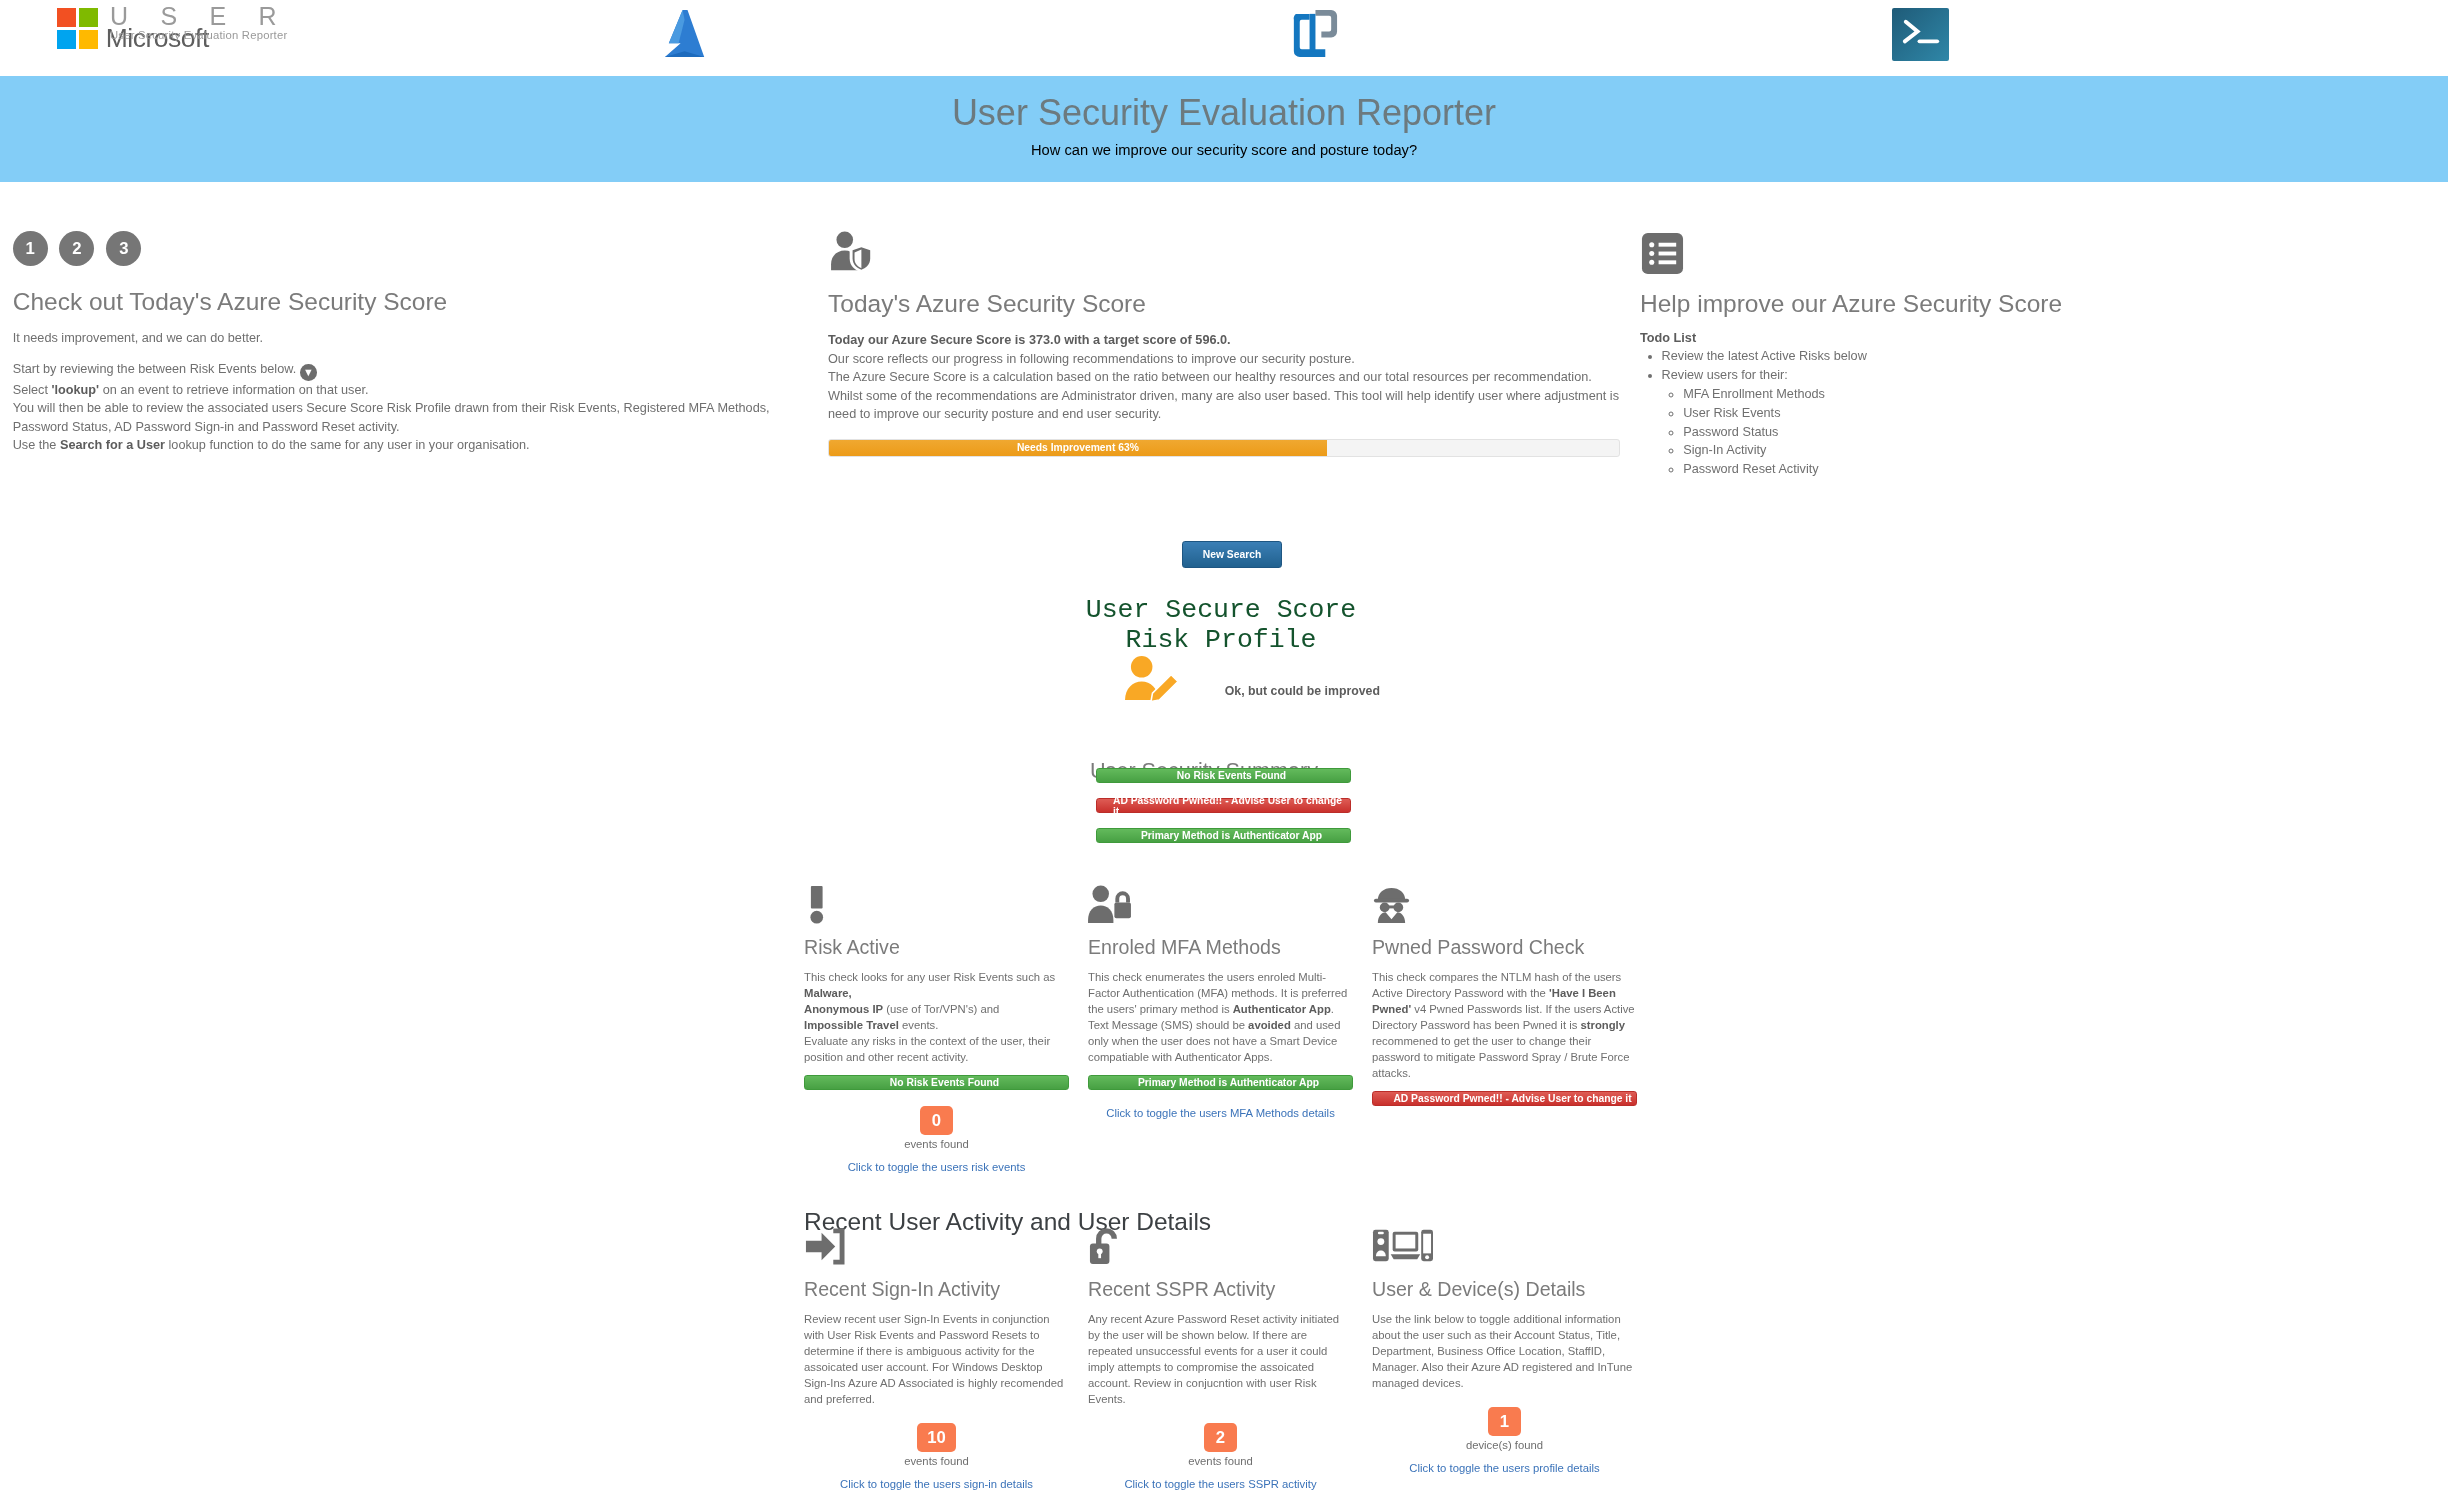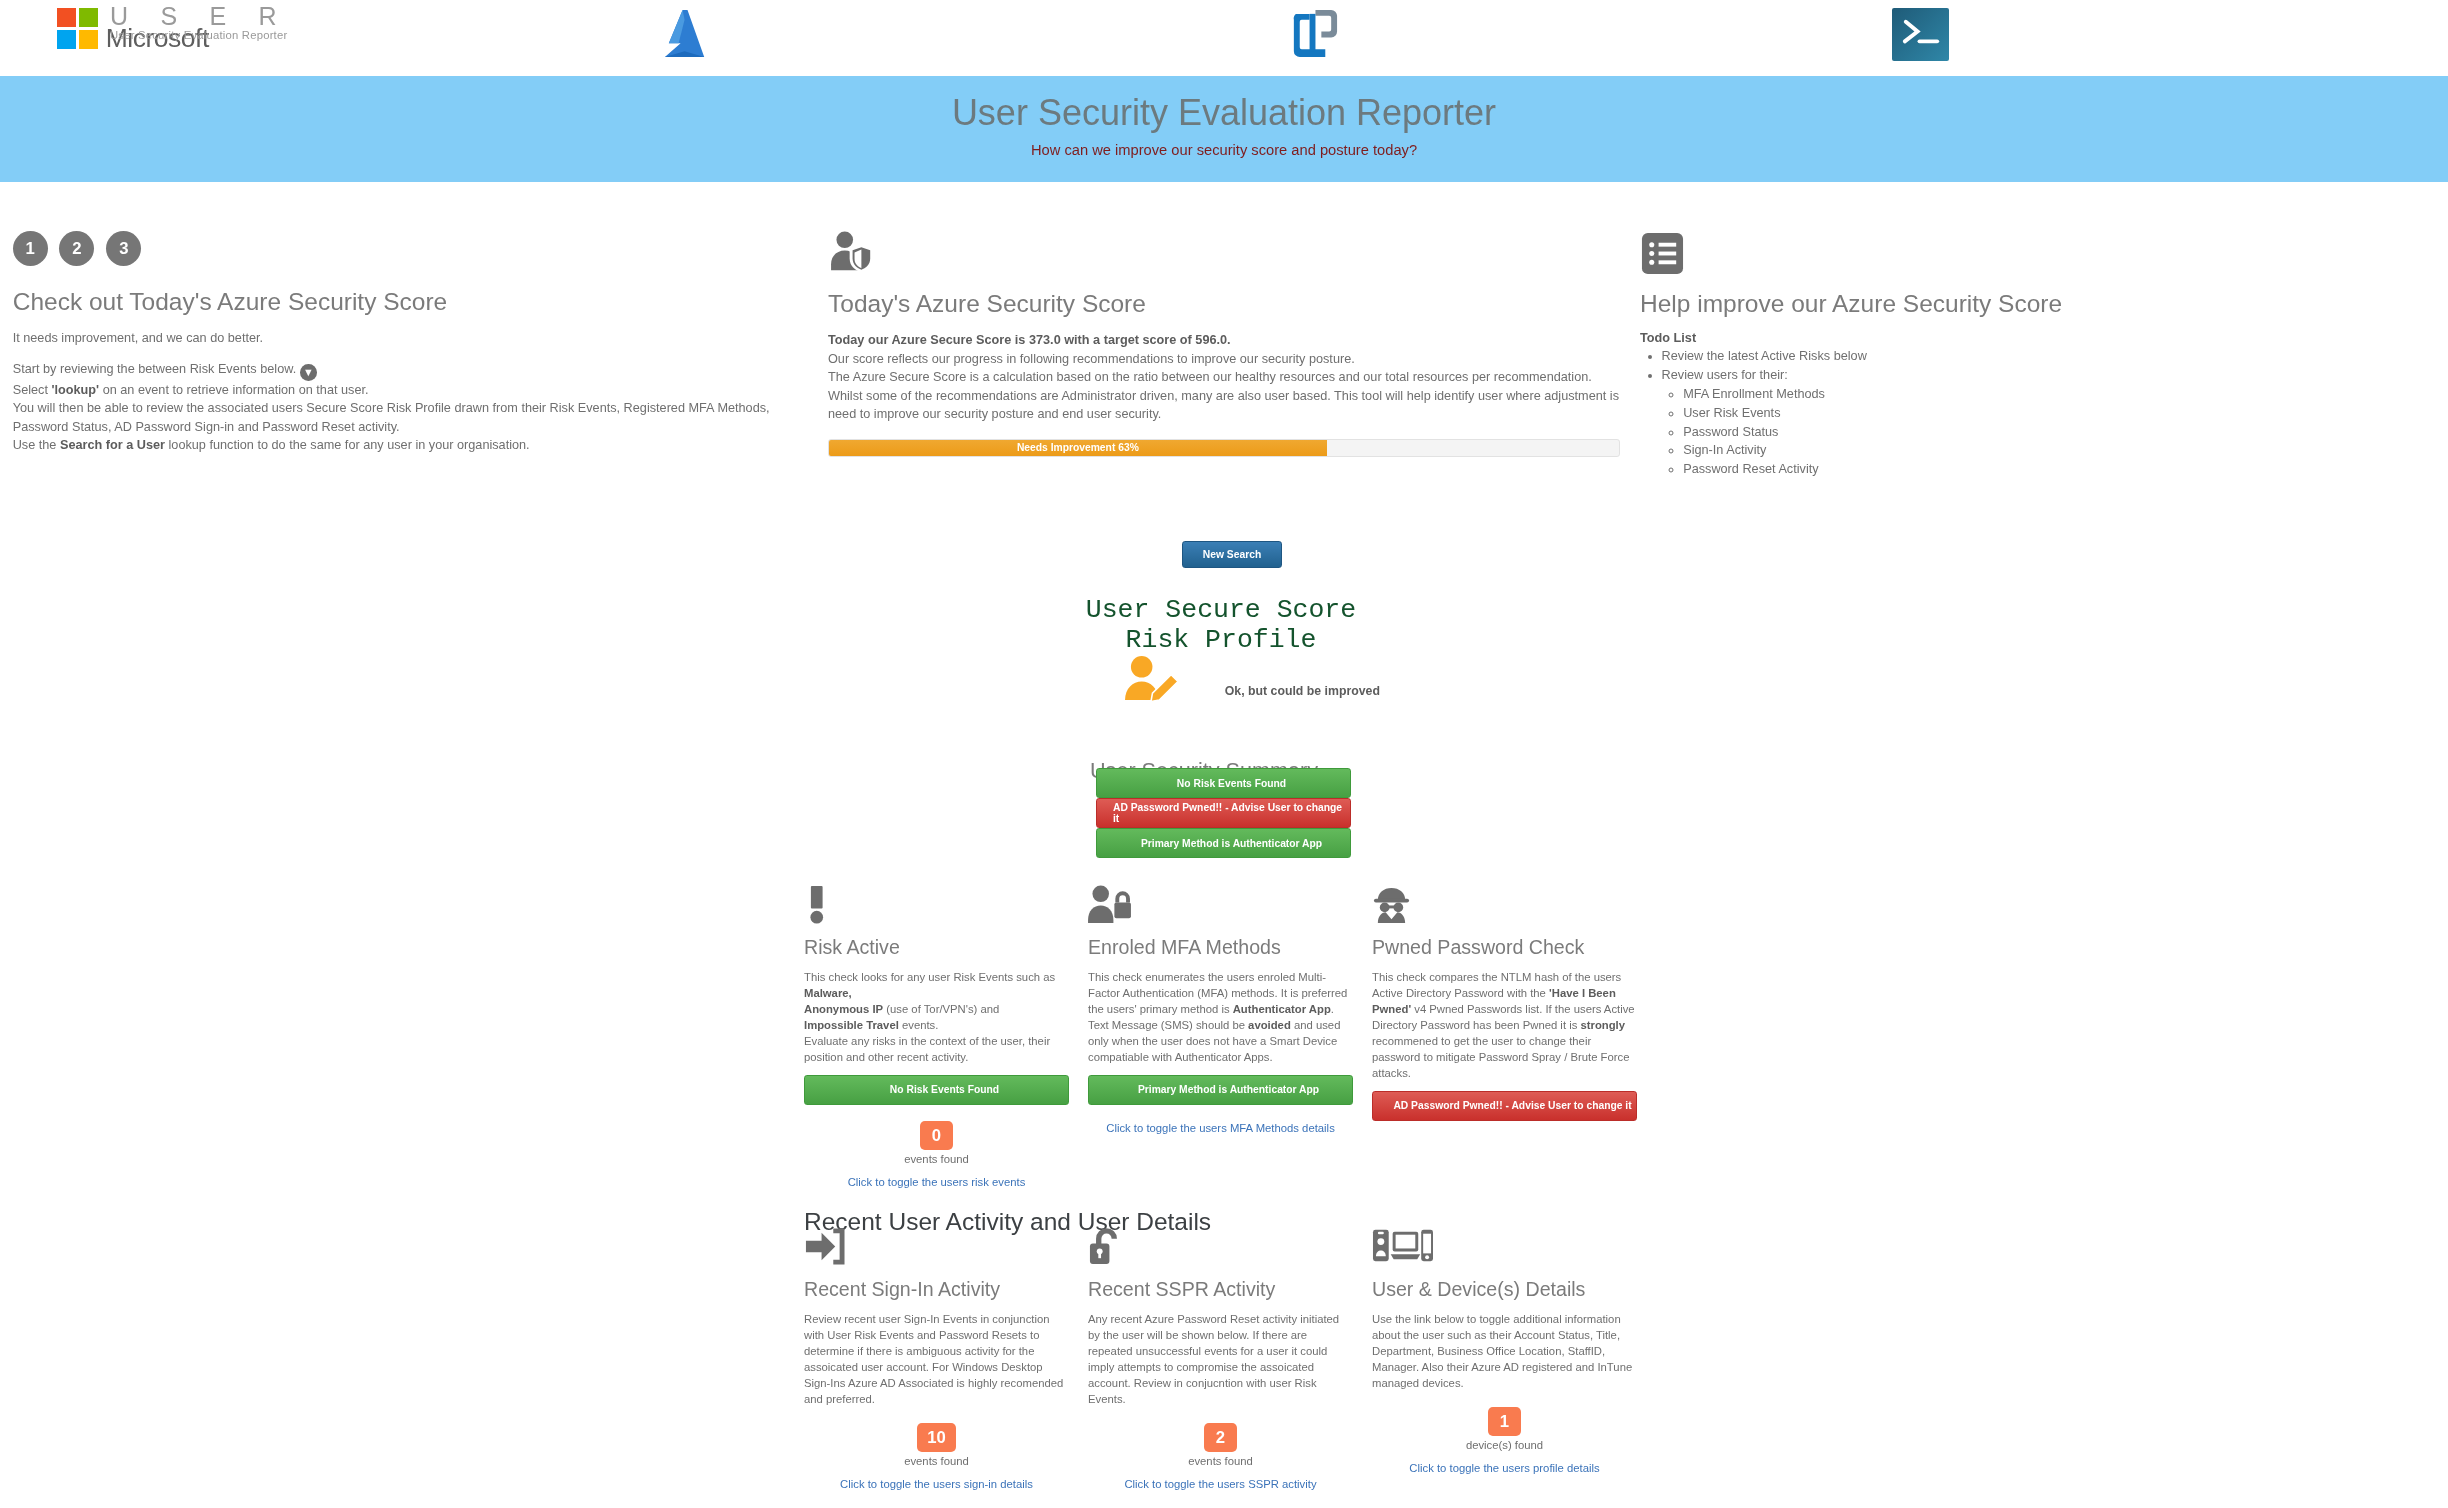--- a/index.html
+++ b/index.html
@@ -28,21 +28,21 @@
   .user-word .sub { font-size: 11.3px; color: #9a9a9a; letter-spacing: 0.2px; margin-top: -2px; }
 
   .azure-logo { position: absolute; left: 655px; top: 5.9px; width: 65px; height: 57px; }
   .intune-logo { position: absolute; left: 1286px; top: 5.9px; width: 55px; height: 57px; }
   .ps-logo { position: absolute; left: 1892px; top: 7.8px; width: 57px; height: 53px;
     background: linear-gradient(135deg, #1f5b78 0%, #2f87a8 100%); border-radius: 2px; }
 
   
   .banner { position: absolute; left: 0; top: 76px; width: 2448px; height: 106px; background: #83cdf7; }
   .banner h1 { margin: 0; padding-top: 15.7px; text-align: center; font-size: 36px; font-weight: normal; color: #6c7a7f; font-family: "Liberation Sans", sans-serif; }
-  .banner .sub { text-align: center; font-size: 14.7px; color: #7f1d1d; margin-top: 8.8px; }
+  .banner .sub { text-align: center; font-size: 14.7px; color: #000000; margin-top: 8.8px; }
 
   
   .col { position: absolute; top: 231px; }
   .col-1 { left: 12.7px; width: 784px; }
   .col-2 { left: 828px; width: 794px; }
   .col-3 { left: 1640px; width: 470px; }
 
   .steps { display: flex; gap: 11.8px; margin-bottom: 21.6px; }
   .step { width: 35px; height: 35px; border-radius: 50%; background: #767676; color: #fff;
           display: flex; align-items: center; justify-content: center; font-size: 16.7px; font-weight: bold; }
@@ -75,21 +75,21 @@
      color: #fff; font-size: 10.3px; font-weight: bold; display: flex; align-items: center; justify-content: center; cursor: pointer; }
 
   .profile-title { position: absolute; left: 1025px; top: 596px; width: 392px; text-align: center;
      font-size: 26.5px; color: #14532d; line-height: 1.12; font-family: Liberation Mono, monospace; }
 
   .profile-rating { position: absolute; left: 1120px; top: 655px; display: flex; align-items: flex-end; gap: 36px; }
   .profile-rating .rtext { font-size: 12.3px; color: #5c5c5c; font-weight: bold; margin-left: 7.8px; margin-bottom: 5.9px; }
 
   .summary-title { position: absolute; left: 1090px; top: 740px; font-size: 21.6px; color: #7b7b7b; font-weight: normal; }
 
-  .badge { height: 30px; border-radius: 2.9px; display: flex; align-items: center; justify-content: center;
+  .badge { height: 15px; border-radius: 2.9px; display: flex; align-items: center; justify-content: center;
            font-size: 10.3px; font-weight: bold; color: #fff; padding-left: 16px; }
   .badge-green { background: linear-gradient(#63ba5c, #47a043); border: 1px solid #3f9a3b; }
   .badge-red { background: linear-gradient(#de5c55, #c9302c); border: 1px solid #bb2d29; }
 
   .sum-badge { position: absolute; left: 1096px; width: 255px; }
   .sb1 { top: 768px; }
   .sb2 { top: 798px; }
   .sb3 { top: 828px; }
 
   

